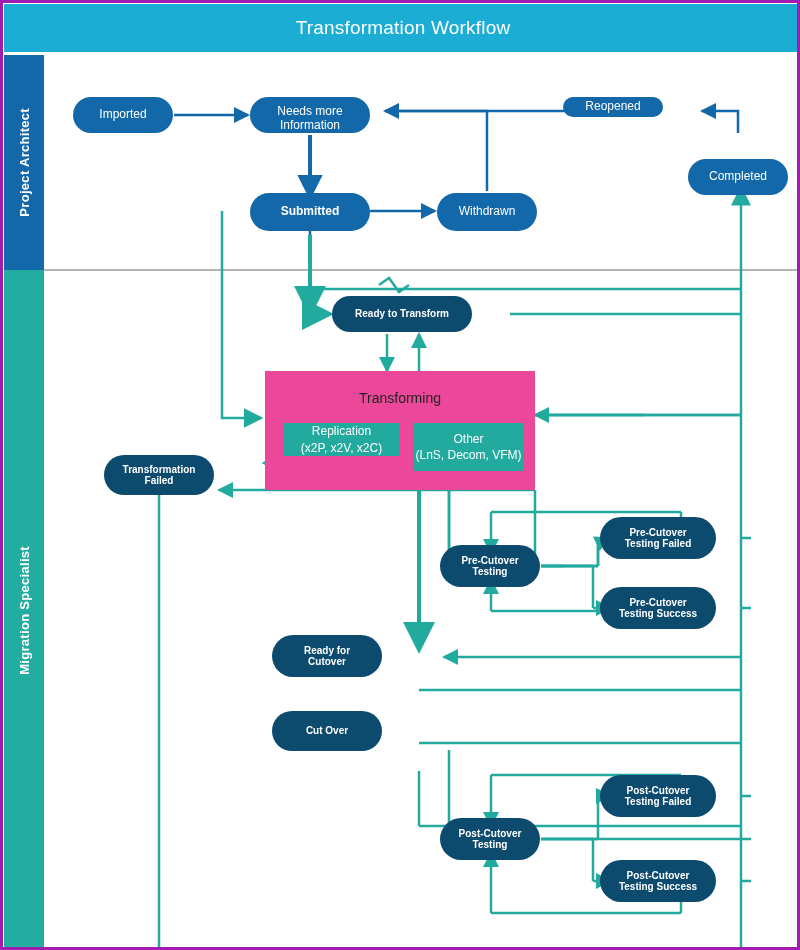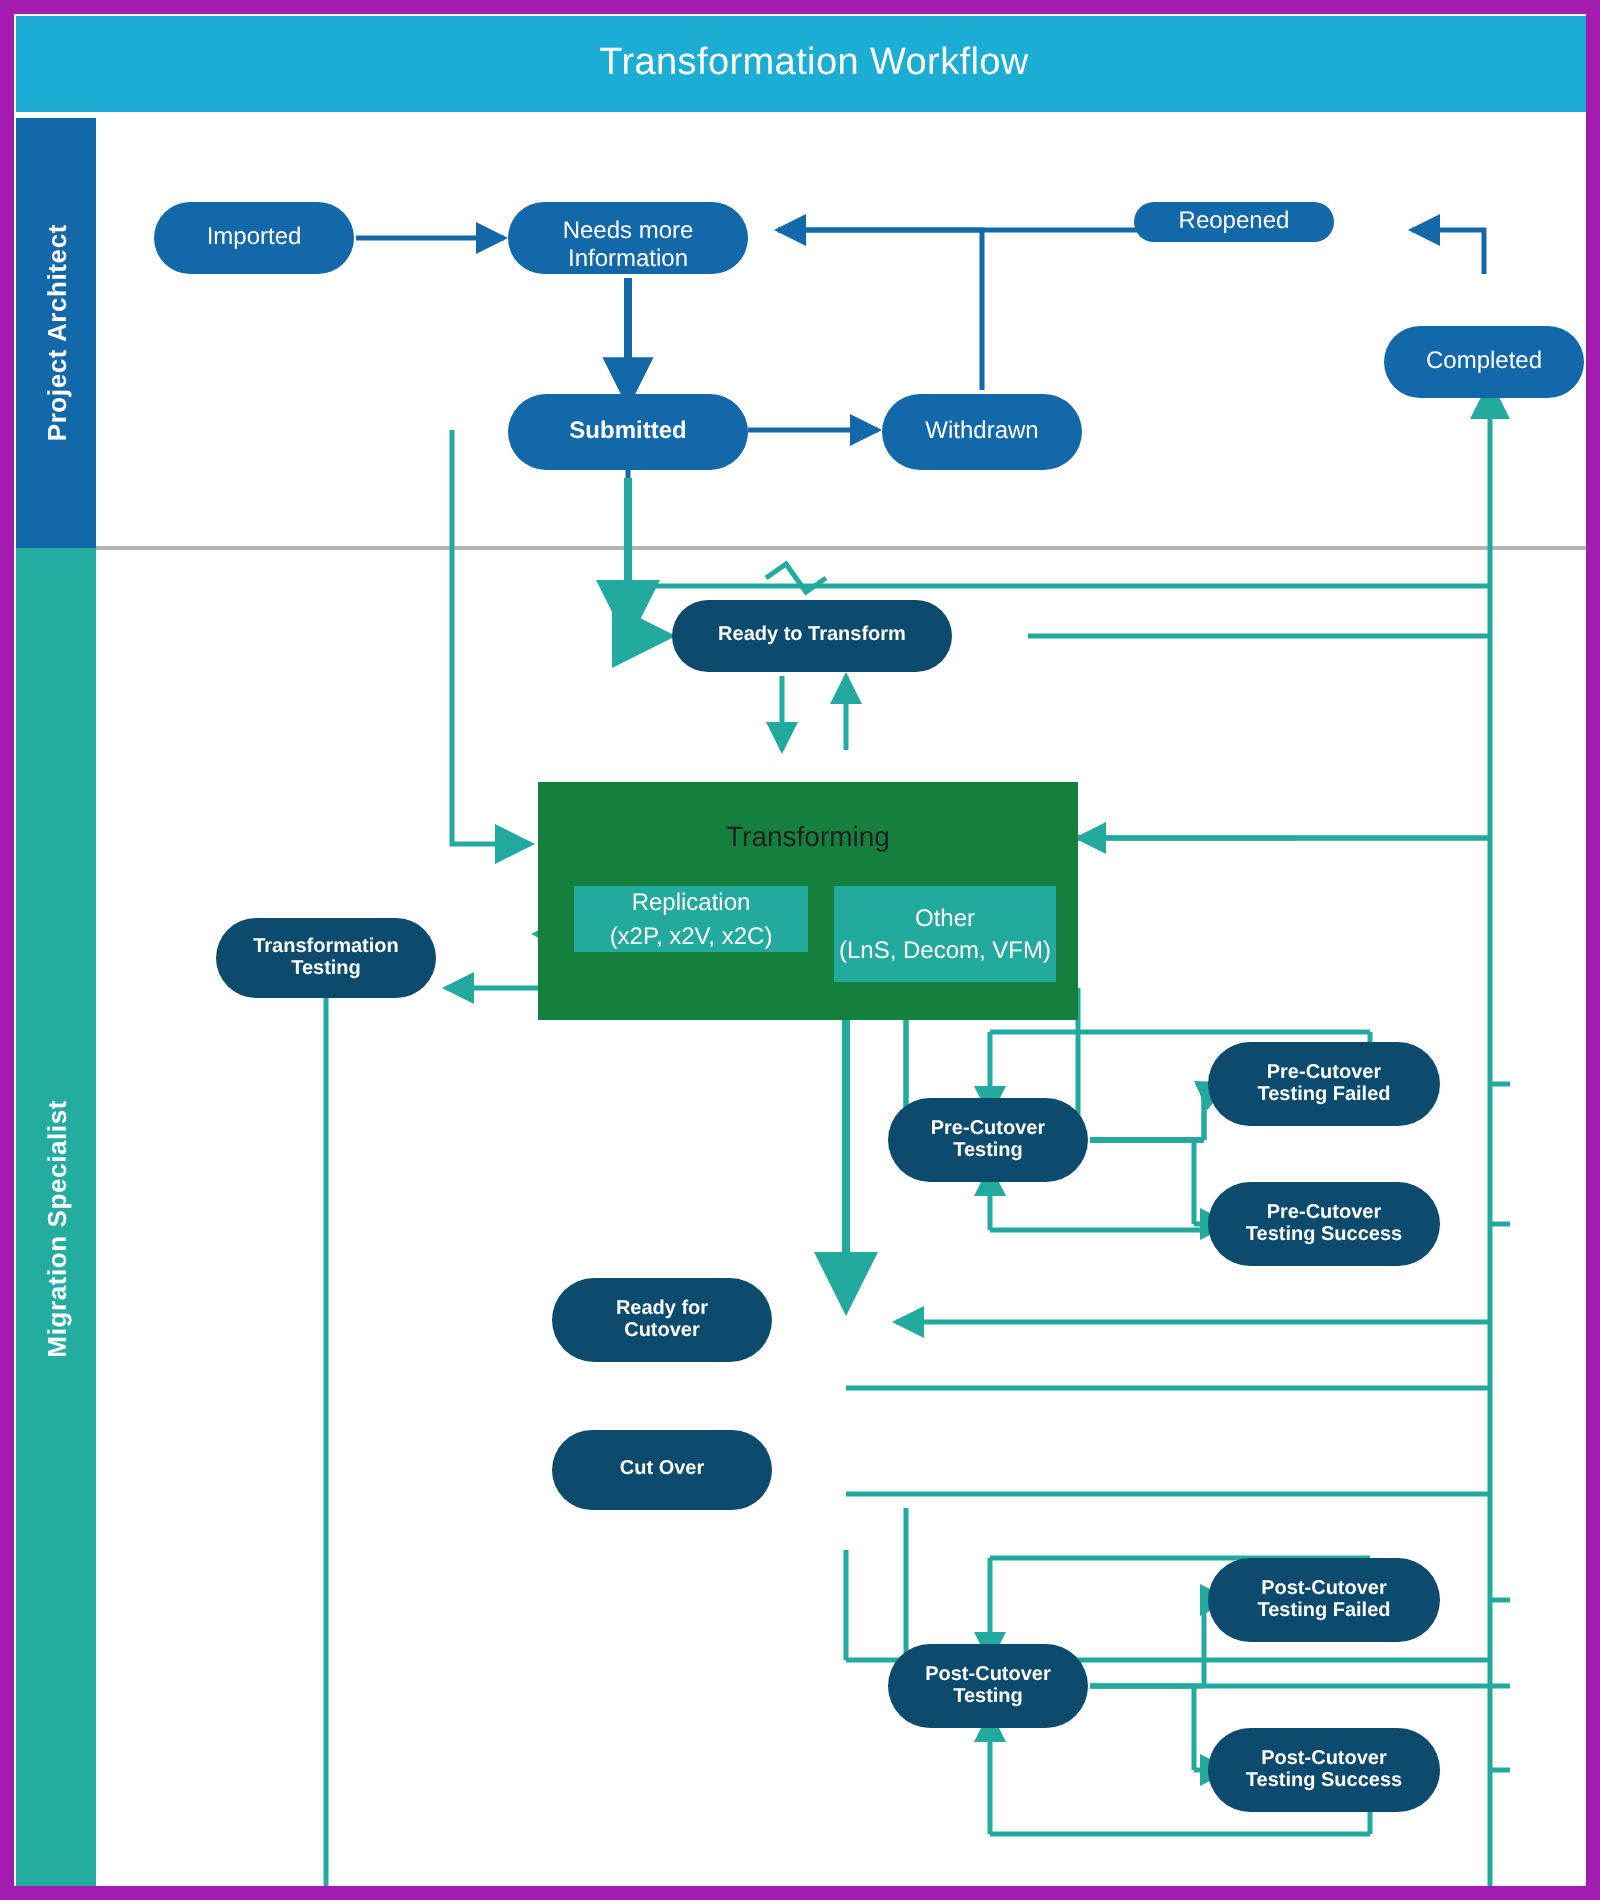--- a/index.html
+++ b/index.html
@@ -1,30 +1,30 @@
 <!DOCTYPE html>
 <html><head>
 <meta charset="utf-8">
 <style>
   html,body{margin:0;padding:0;background:#ffffff;}
   body{font-family:"Liberation Sans", sans-serif;}
-  #page{position:relative;width:800px;height:950px;background:#ffffff;border:7px solid #a21caf;box-sizing:border-box;overflow:hidden;}
+  #page{position:relative;width:800px;height:950px;background:#ffffff;border:3px solid #a21caf;box-sizing:border-box;overflow:hidden;}
   #header{position:absolute;left:1px;top:1px;width:798px;height:48px;background:#1badd3;display:flex;align-items:center;justify-content:center;}
   #header .ttl{color:#ffffff;font-size:19px;letter-spacing:.2px;}
   .lane-band{position:absolute;left:1px;width:40px;display:flex;align-items:center;justify-content:center;}
   .lane-band .lbl{writing-mode:vertical-rl;transform:rotate(180deg);color:#ffffff;font-size:13px;font-weight:bold;letter-spacing:.3px;white-space:nowrap;}
   #lane-pa{top:52px;height:215px;background:#1268a8;}
   #lane-ms{top:267px;height:681px;background:#23aca0;}
   #lane-divider{position:absolute;left:41px;top:266px;width:758px;height:2px;background:#b3b3b3;}
   #canvas{position:absolute;left:41px;top:50px;width:758px;height:898px;}
   svg{position:absolute;left:0;top:0;}
   .node{position:absolute;display:flex;align-items:center;justify-content:center;text-align:center;color:#ffffff;line-height:1.15;box-sizing:border-box;}
   .node.blue{background:#1268a8;border-radius:22px;font-size:12px;}
   .node.teal{background:#0c4a6e;border-radius:22px;font-size:10px;font-weight:bold;}
-  .grp{position:absolute;background:#15803d;box-sizing:border-box;margin-top:16px;}
+  .grp{position:absolute;background:#ec4899;box-sizing:border-box;}
   .grp-title{position:absolute;width:100%;text-align:center;color:#222222;font-size:14px;}
   .sub{position:absolute;background:#23aa9e;display:flex;align-items:center;justify-content:center;text-align:center;color:#ffffff;font-size:12px;line-height:1.35;box-sizing:border-box;}
   .l2{white-space:pre-line;}
 </style>
 </head>
 <body>
 
 <div id="page">
 
   <div id="header">
@@ -191,21 +191,21 @@
 (x2P, x2V, x2C)</span>
       </div>
       <div class="sub" style="left:148px;top:52px;width:111px;height:48px;">
         <span class="l2">Other
 (LnS, Decom, VFM)</span>
       </div>
     </div>
 
     <div class="node teal" style="left:60px;top:402px;width:110px;height:40px;">
       <span class="l2">Transformation
-Testing</span>
+Failed</span>
     </div>
 
     <div class="node teal" style="left:396px;top:492px;width:100px;height:42px;">
       <span class="l2">Pre-Cutover
 Testing</span>
     </div>
 
     <div class="node teal" style="left:556px;top:464px;width:116px;height:42px;">
       <span class="l2">Pre-Cutover
 Testing Failed</span>

